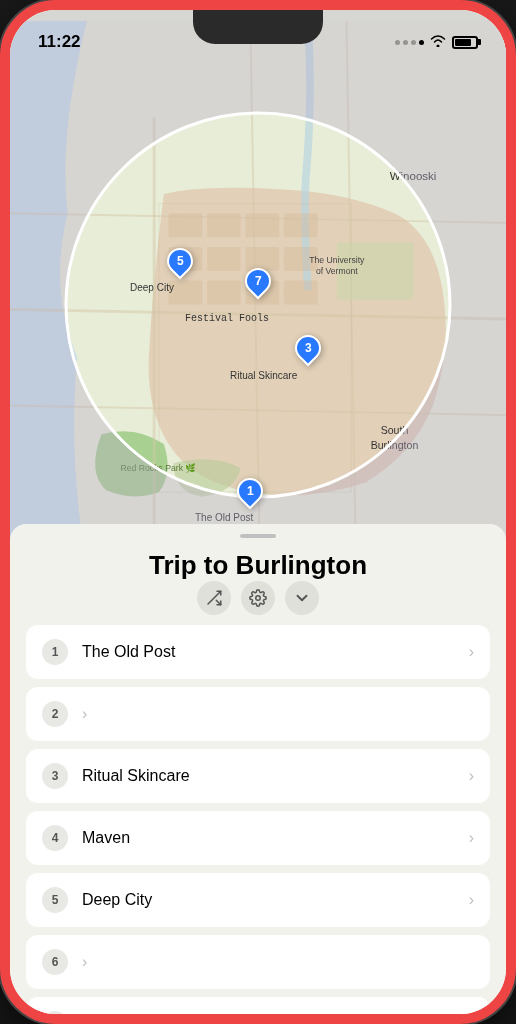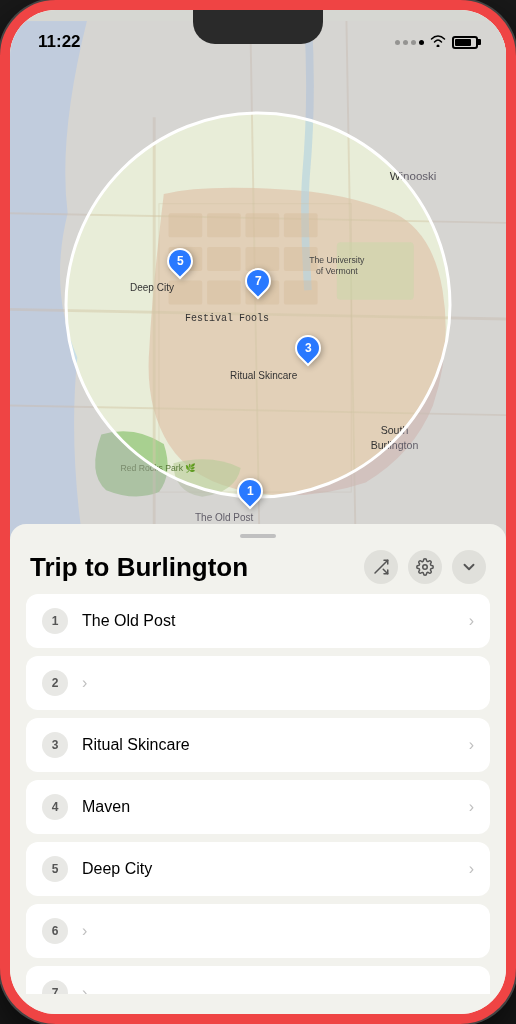--- a/index.html
+++ b/index.html
@@ -187,20 +187,21 @@
       background: #c0c0c0;
       border-radius: 2px;
       margin: 10px auto 0;
     }
 
     .sheet-header {
       display: flex;
       align-items: center;
       justify-content: space-between;
       padding: 12px 20px 10px;
+      flex-direction: column;
     }
 
     .sheet-title {
       font-size: 26px;
       font-weight: 700;
       color: #000;
     }
 
     .header-actions {
       display: flex;

